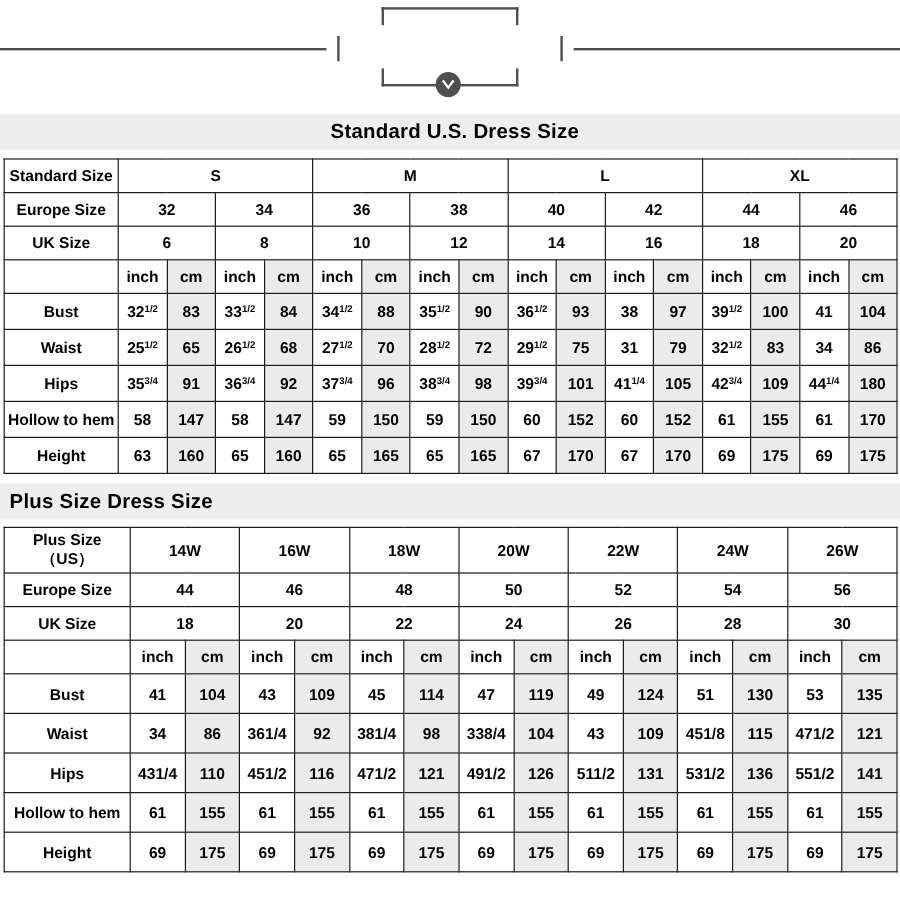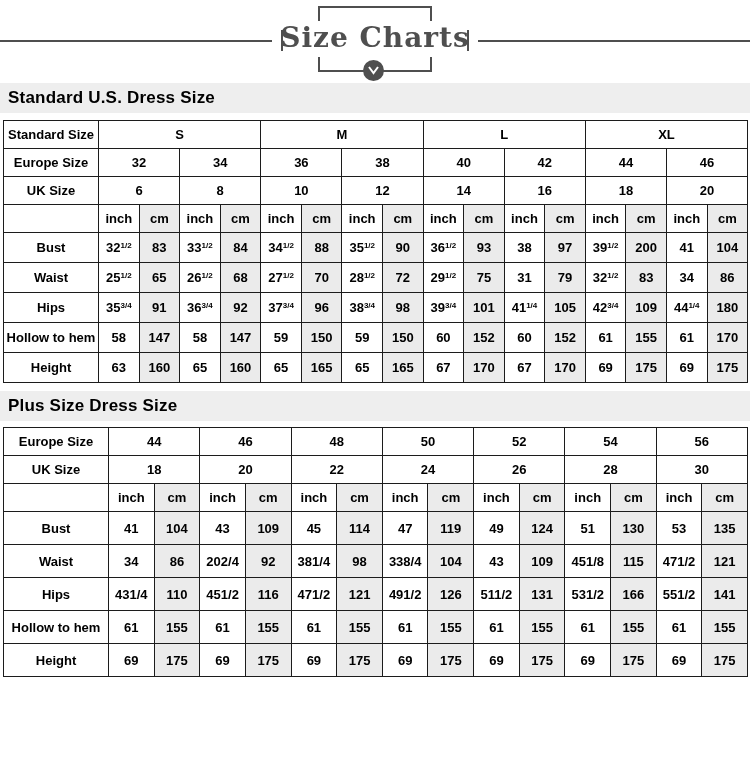--- a/index.html
+++ b/index.html
@@ -31,21 +31,21 @@
     background:var(--accent);display:flex;align-items:center;justify-content:center;
   }
   
   .section-band{
     width:750px;height:30px;background:var(--band);
     display:flex;align-items:center;
   }
   .section-band .section-title{
     font-weight:bold;font-size:17px;padding-left:8px;letter-spacing:0.2px;
   }
-  .band-1{margin-top:0;}
+  .band-1{margin-top:12px;justify-content:center;}
   .gap-sm{height:7px;}
   .gap-md{height:8px;}
   .gap-xs{height:6px;}
   
   table.size-table{
     border-collapse:collapse;table-layout:fixed;
     width:744px;margin-left:3px;
     font-size:13px;font-weight:bold;
   }
   table.size-table td, table.size-table th{
@@ -66,21 +66,20 @@
 </head>
 <body>
 
 <div class="banner">
   <div class="h-line left"></div>
   <div class="h-line right"></div>
   <div class="v-tick left"></div>
   <div class="v-tick right"></div>
   <div class="bracket top"></div>
   <div class="bracket bottom"></div>
-  <div class="banner-title">Size Charts</div>
   <div class="arrow-circle">
     <svg width="15" height="11" viewBox="0 0 15 11" aria-hidden="true">
       <polyline points="3,2 7.5,8 12,2" fill="none" stroke="#ffffff" stroke-width="2"></polyline>
     </svg>
   </div>
 </div>
 
 <div class="section-band band-1">
   <span class="section-title">Standard U.S. Dress Size</span>
 </div>
@@ -162,21 +161,21 @@
         <td class="shade">84</td>
         <td>34<sup>1/2</sup></td>
         <td class="shade">88</td>
         <td>35<sup>1/2</sup></td>
         <td class="shade">90</td>
         <td>36<sup>1/2</sup></td>
         <td class="shade">93</td>
         <td>38</td>
         <td class="shade">97</td>
         <td>39<sup>1/2</sup></td>
-        <td class="shade">200</td>
+        <td class="shade">100</td>
         <td>41</td>
         <td class="shade">104</td>
       </tr>
       <tr class="measure-row">
         <td>Waist</td>
         <td>25<sup>1/2</sup></td>
         <td class="shade">65</td>
         <td>26<sup>1/2</sup></td>
         <td class="shade">68</td>
         <td>27<sup>1/2</sup></td>
@@ -270,20 +269,33 @@
       <col style="width: 45.6429px;">
       <col style="width: 45.6429px;">
       <col style="width: 45.6429px;">
       <col style="width: 45.6429px;">
       <col style="width: 45.6429px;">
       <col style="width: 45.6429px;">
       <col style="width: 45.6429px;">
       <col style="width: 45.6429px;">
     </colgroup>
     <tbody>
+      <tr class="size-row tall">
+        <td>
+          <div>Plus Size</div>
+          <div class="label2">（US）</div>
+        </td>
+        <td colspan="2">14W</td>
+        <td colspan="2">16W</td>
+        <td colspan="2">18W</td>
+        <td colspan="2">20W</td>
+        <td colspan="2">22W</td>
+        <td colspan="2">24W</td>
+        <td colspan="2">26W</td>
+      </tr>
       <tr class="size-row">
         <td>Europe Size</td>
         <td colspan="2">44</td>
         <td colspan="2">46</td>
         <td colspan="2">48</td>
         <td colspan="2">50</td>
         <td colspan="2">52</td>
         <td colspan="2">54</td>
         <td colspan="2">56</td>
       </tr>
@@ -328,21 +340,21 @@
         <td class="shade">124</td>
         <td>51</td>
         <td class="shade">130</td>
         <td>53</td>
         <td class="shade">135</td>
       </tr>
       <tr class="measure-row">
         <td>Waist</td>
         <td>34</td>
         <td class="shade">86</td>
-        <td>202/4</td>
+        <td>361/4</td>
         <td class="shade">92</td>
         <td>381/4</td>
         <td class="shade">98</td>
         <td>338/4</td>
         <td class="shade">104</td>
         <td>43</td>
         <td class="shade">109</td>
         <td>451/8</td>
         <td class="shade">115</td>
         <td>471/2</td>
@@ -354,21 +366,21 @@
         <td class="shade">110</td>
         <td>451/2</td>
         <td class="shade">116</td>
         <td>471/2</td>
         <td class="shade">121</td>
         <td>491/2</td>
         <td class="shade">126</td>
         <td>511/2</td>
         <td class="shade">131</td>
         <td>531/2</td>
-        <td class="shade">166</td>
+        <td class="shade">136</td>
         <td>551/2</td>
         <td class="shade">141</td>
       </tr>
       <tr class="measure-row">
         <td>Hollow to hem</td>
         <td>61</td>
         <td class="shade">155</td>
         <td>61</td>
         <td class="shade">155</td>
         <td>61</td>

